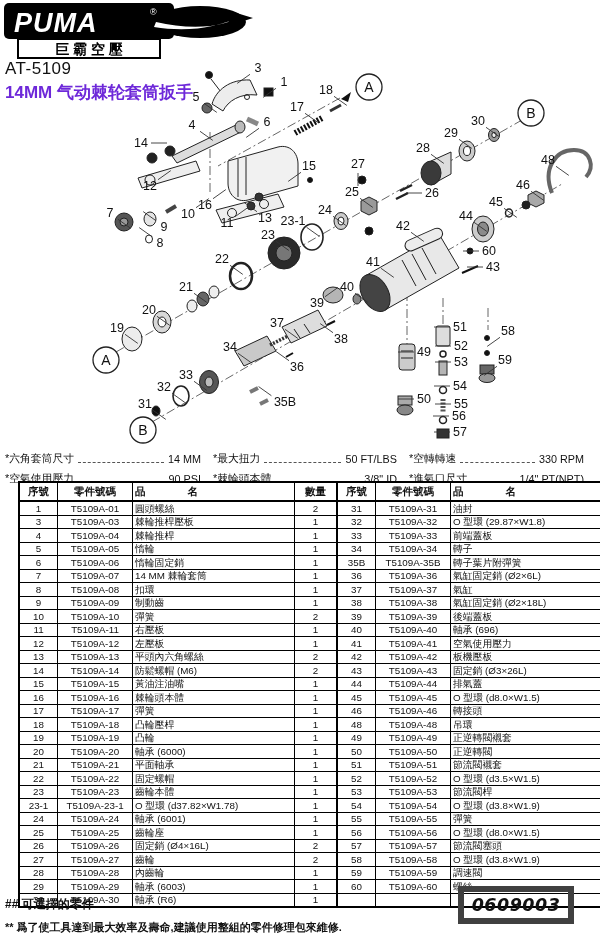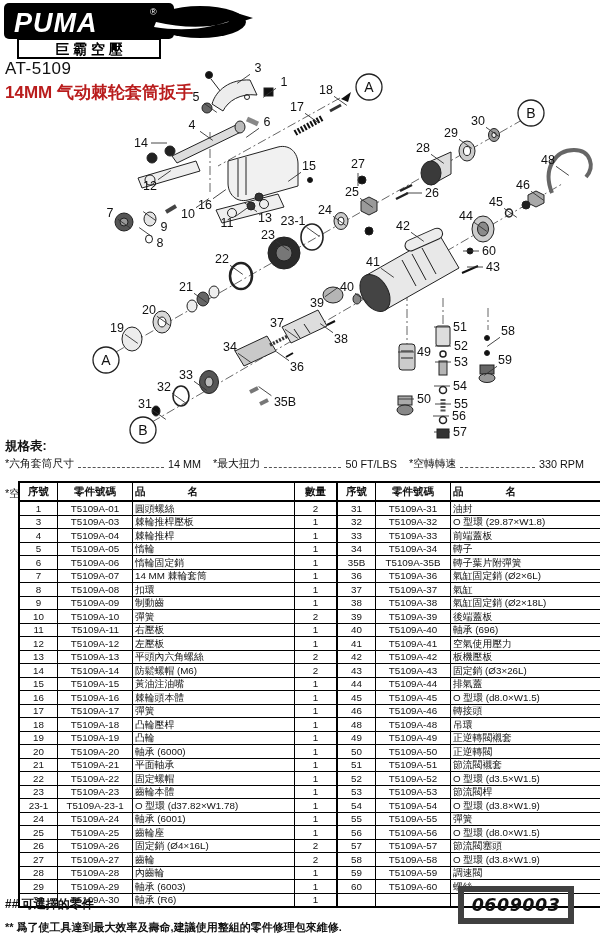--- a/index.html
+++ b/index.html
@@ -4,21 +4,21 @@
 <style>
   html,body{margin:0;padding:0;background:#9a9a9a}
   .page{position:relative;width:600px;height:942px;background:#fff;overflow:hidden;
         font-family:"Liberation Sans","DejaVu Sans",sans-serif;color:#111}
   .diagram-layer{position:absolute;left:0;top:0;pointer-events:none}
   .logo-wrap{position:absolute;left:4px;top:3px}
   .model-no{position:absolute;left:5px;top:59px;font-size:17px;font-weight:normal;letter-spacing:.5px}
   .product-title{position:absolute;left:5px;top:81px;font-size:17px;font-weight:bold}
   .specs{position:absolute;left:5px;top:438px;width:591px}
   .specs-title{font-weight:bold;font-size:12.5px}
-  .spec-grid{display:grid;grid-template-columns:208px 196px 187px;row-gap:16px;margin-top:2px;font-size:10.8px}
+  .spec-grid{display:grid;grid-template-columns:208px 196px 187px;row-gap:6px;margin-top:14px;font-size:10.8px}
   .spec-item{display:flex;align-items:center;padding-right:12px}
   .spec-label{white-space:nowrap}
   .spec-leader{flex:1;border-bottom:1px dashed #555;margin:0 4px;height:45%;min-width:14px}
   .spec-value{white-space:nowrap}
   .parts{position:absolute;left:18px;top:481px;width:594px}
   table.parts-table{border-collapse:collapse;table-layout:fixed;width:594px;font-size:9.8px;border:2px solid #000}
   .parts-table th,.parts-table td{border:1px solid #000;padding:0 2px;height:12.5px;line-height:11px;
         overflow:hidden;white-space:nowrap}
   .parts-table th{font-size:10.5px;border-bottom:2px solid #000;height:17px;background:#fff}
   .parts-table .sep{border-left:2px solid #000}
@@ -288,24 +288,23 @@
       <ellipse cx="196" cy="19" rx="46" ry="16" fill="#000"></ellipse>
       <path d="M150,24 C180,29 214,26 238,12 L244,8 C224,26 186,27 152,19 Z" fill="#fff"></path>
       <polygon points="226,8 249,15 224,23" fill="#000"></polygon>
       <text x="10" y="29" fill="#fff" font-size="27" font-weight="bold" font-style="italic" letter-spacing="1">PUMA</text>
       <text x="146" y="12" fill="#fff" font-size="9">®</text>
       <rect x="14" y="36" width="142" height="19" fill="#fff" stroke="#000" stroke-width="2"></rect>
       <text x="85" y="51" fill="#000" font-size="14" font-weight="bold" text-anchor="middle">巨 霸 空 壓</text>
     </svg>
   </div>
   <div class="model-no">AT-5109</div>
-  <div class="product-title" style="color: #b91c1c;">14MM 气动棘轮套筒扳手</div>
+  <div class="product-title" style="color: #6d28d9;">14MM 气动棘轮套筒扳手</div>
 
   <div class="specs">
-    <div class="specs-title">規格表:</div>
     <div class="spec-grid">
         <div class="spec-item">
           <span class="spec-label">*六角套筒尺寸</span>
           <span class="spec-leader"></span>
           <span class="spec-value">14 MM</span>
         </div>
         <div class="spec-item">
           <span class="spec-label">*最大扭力</span>
           <span class="spec-leader"></span>
           <span class="spec-value">50 FT/LBS</span>

